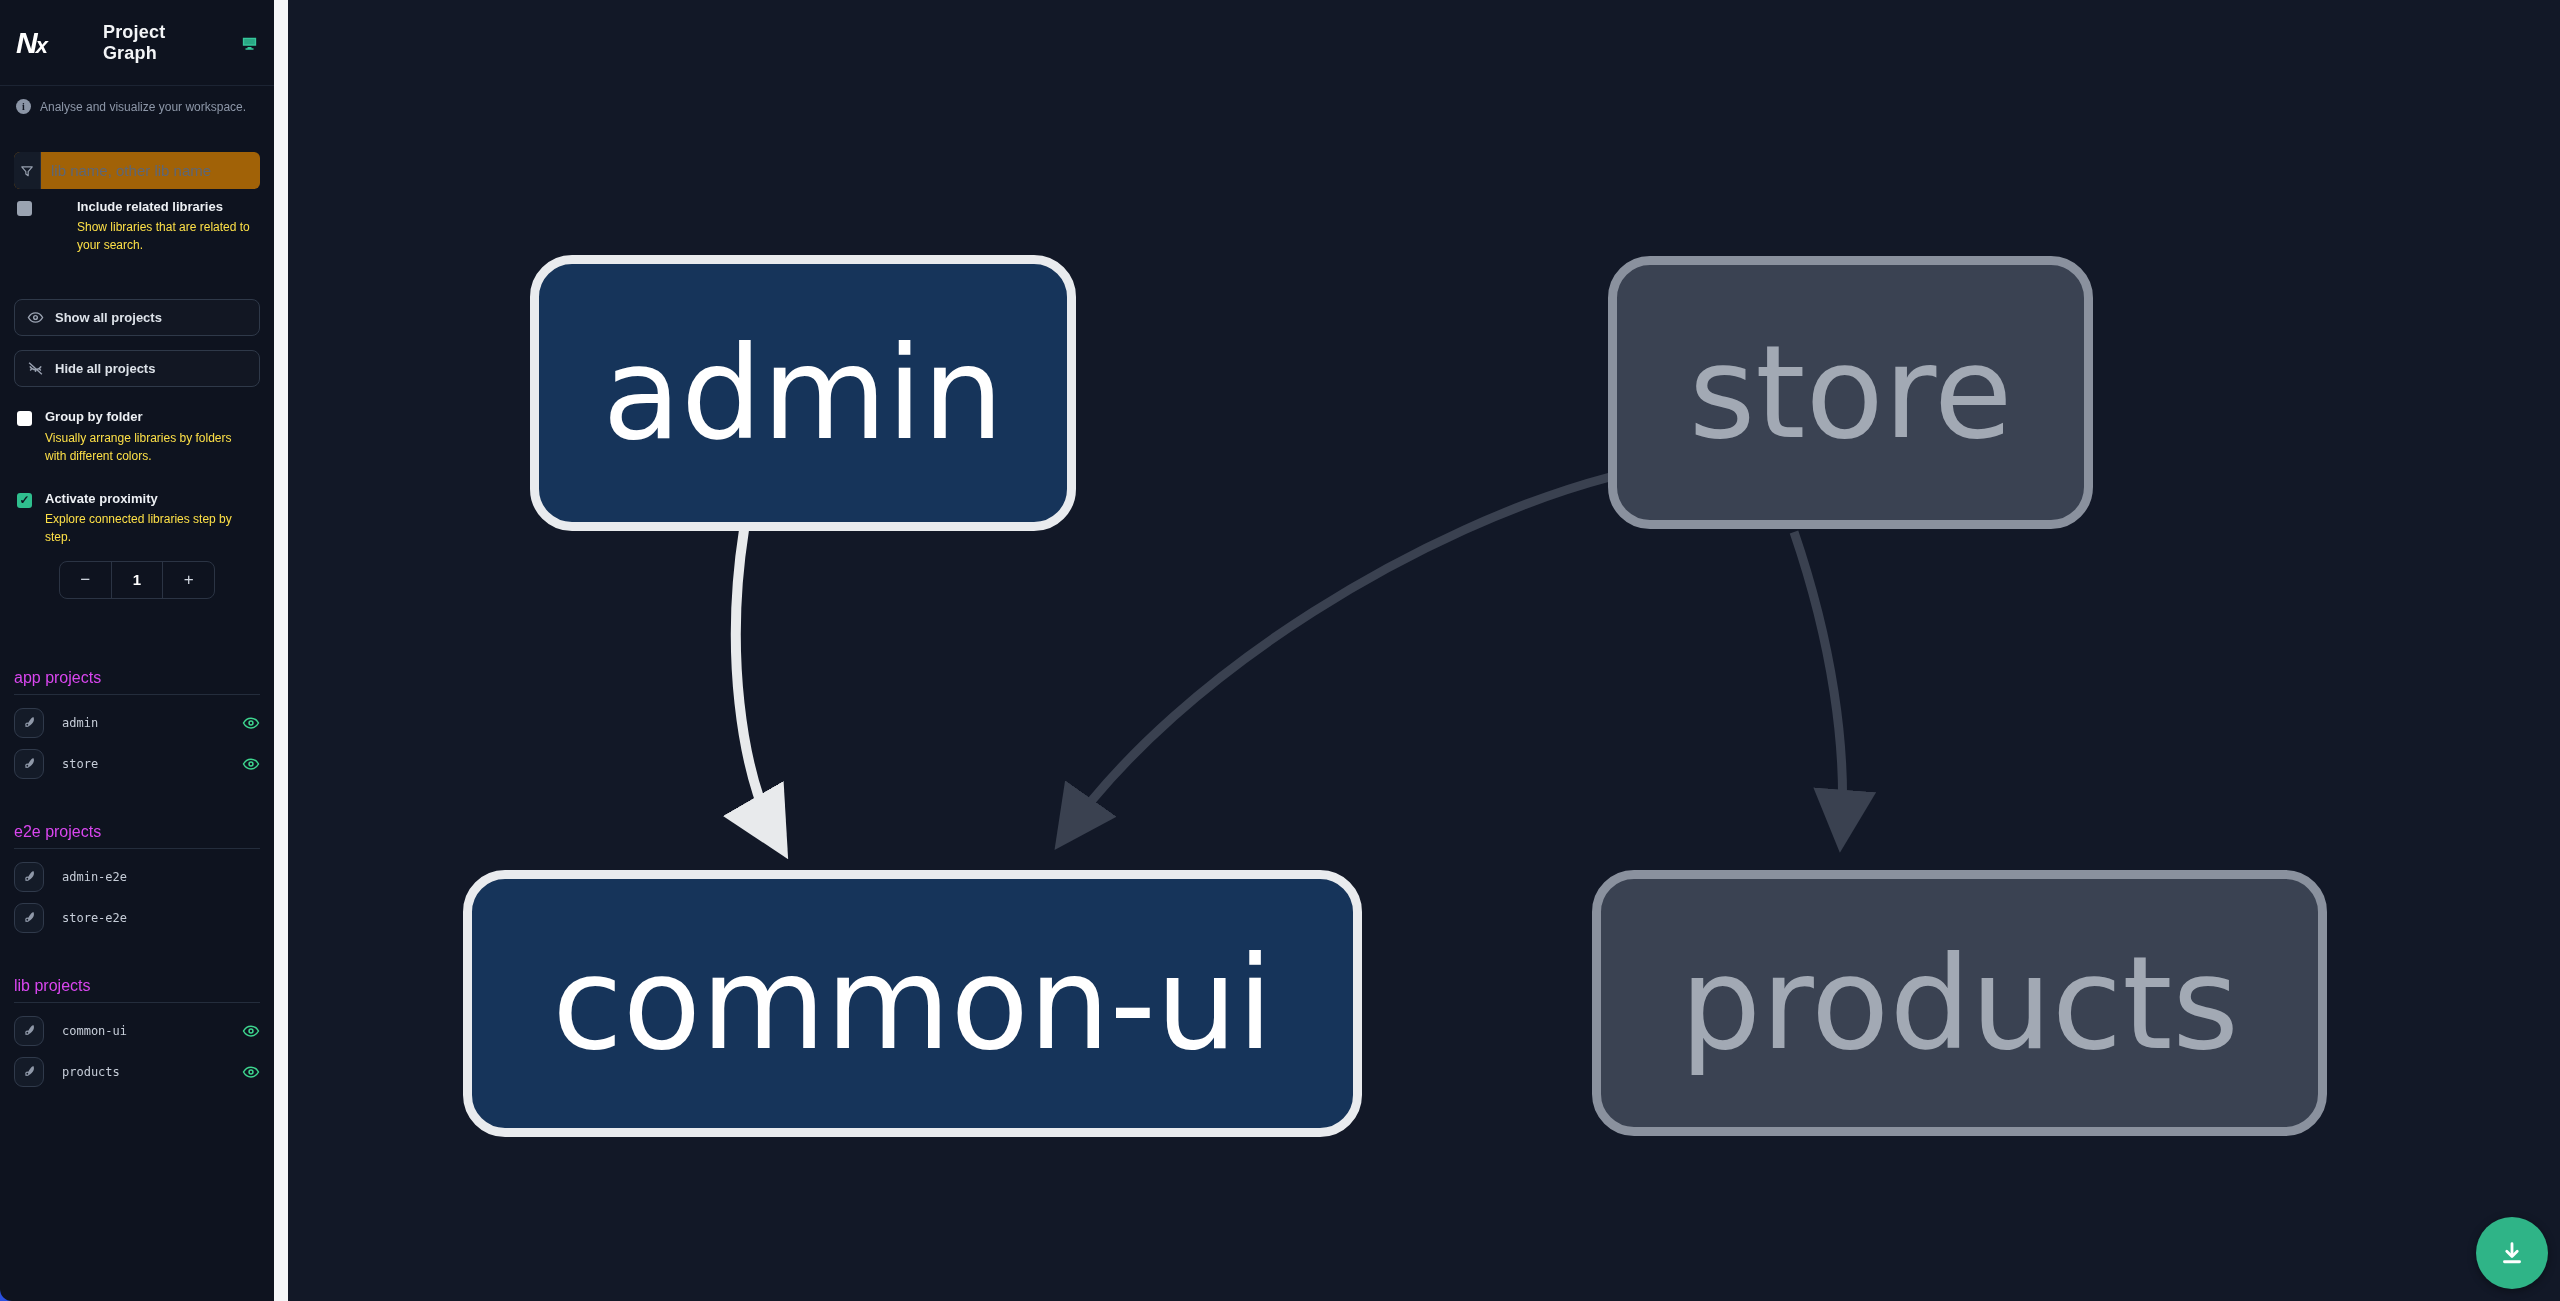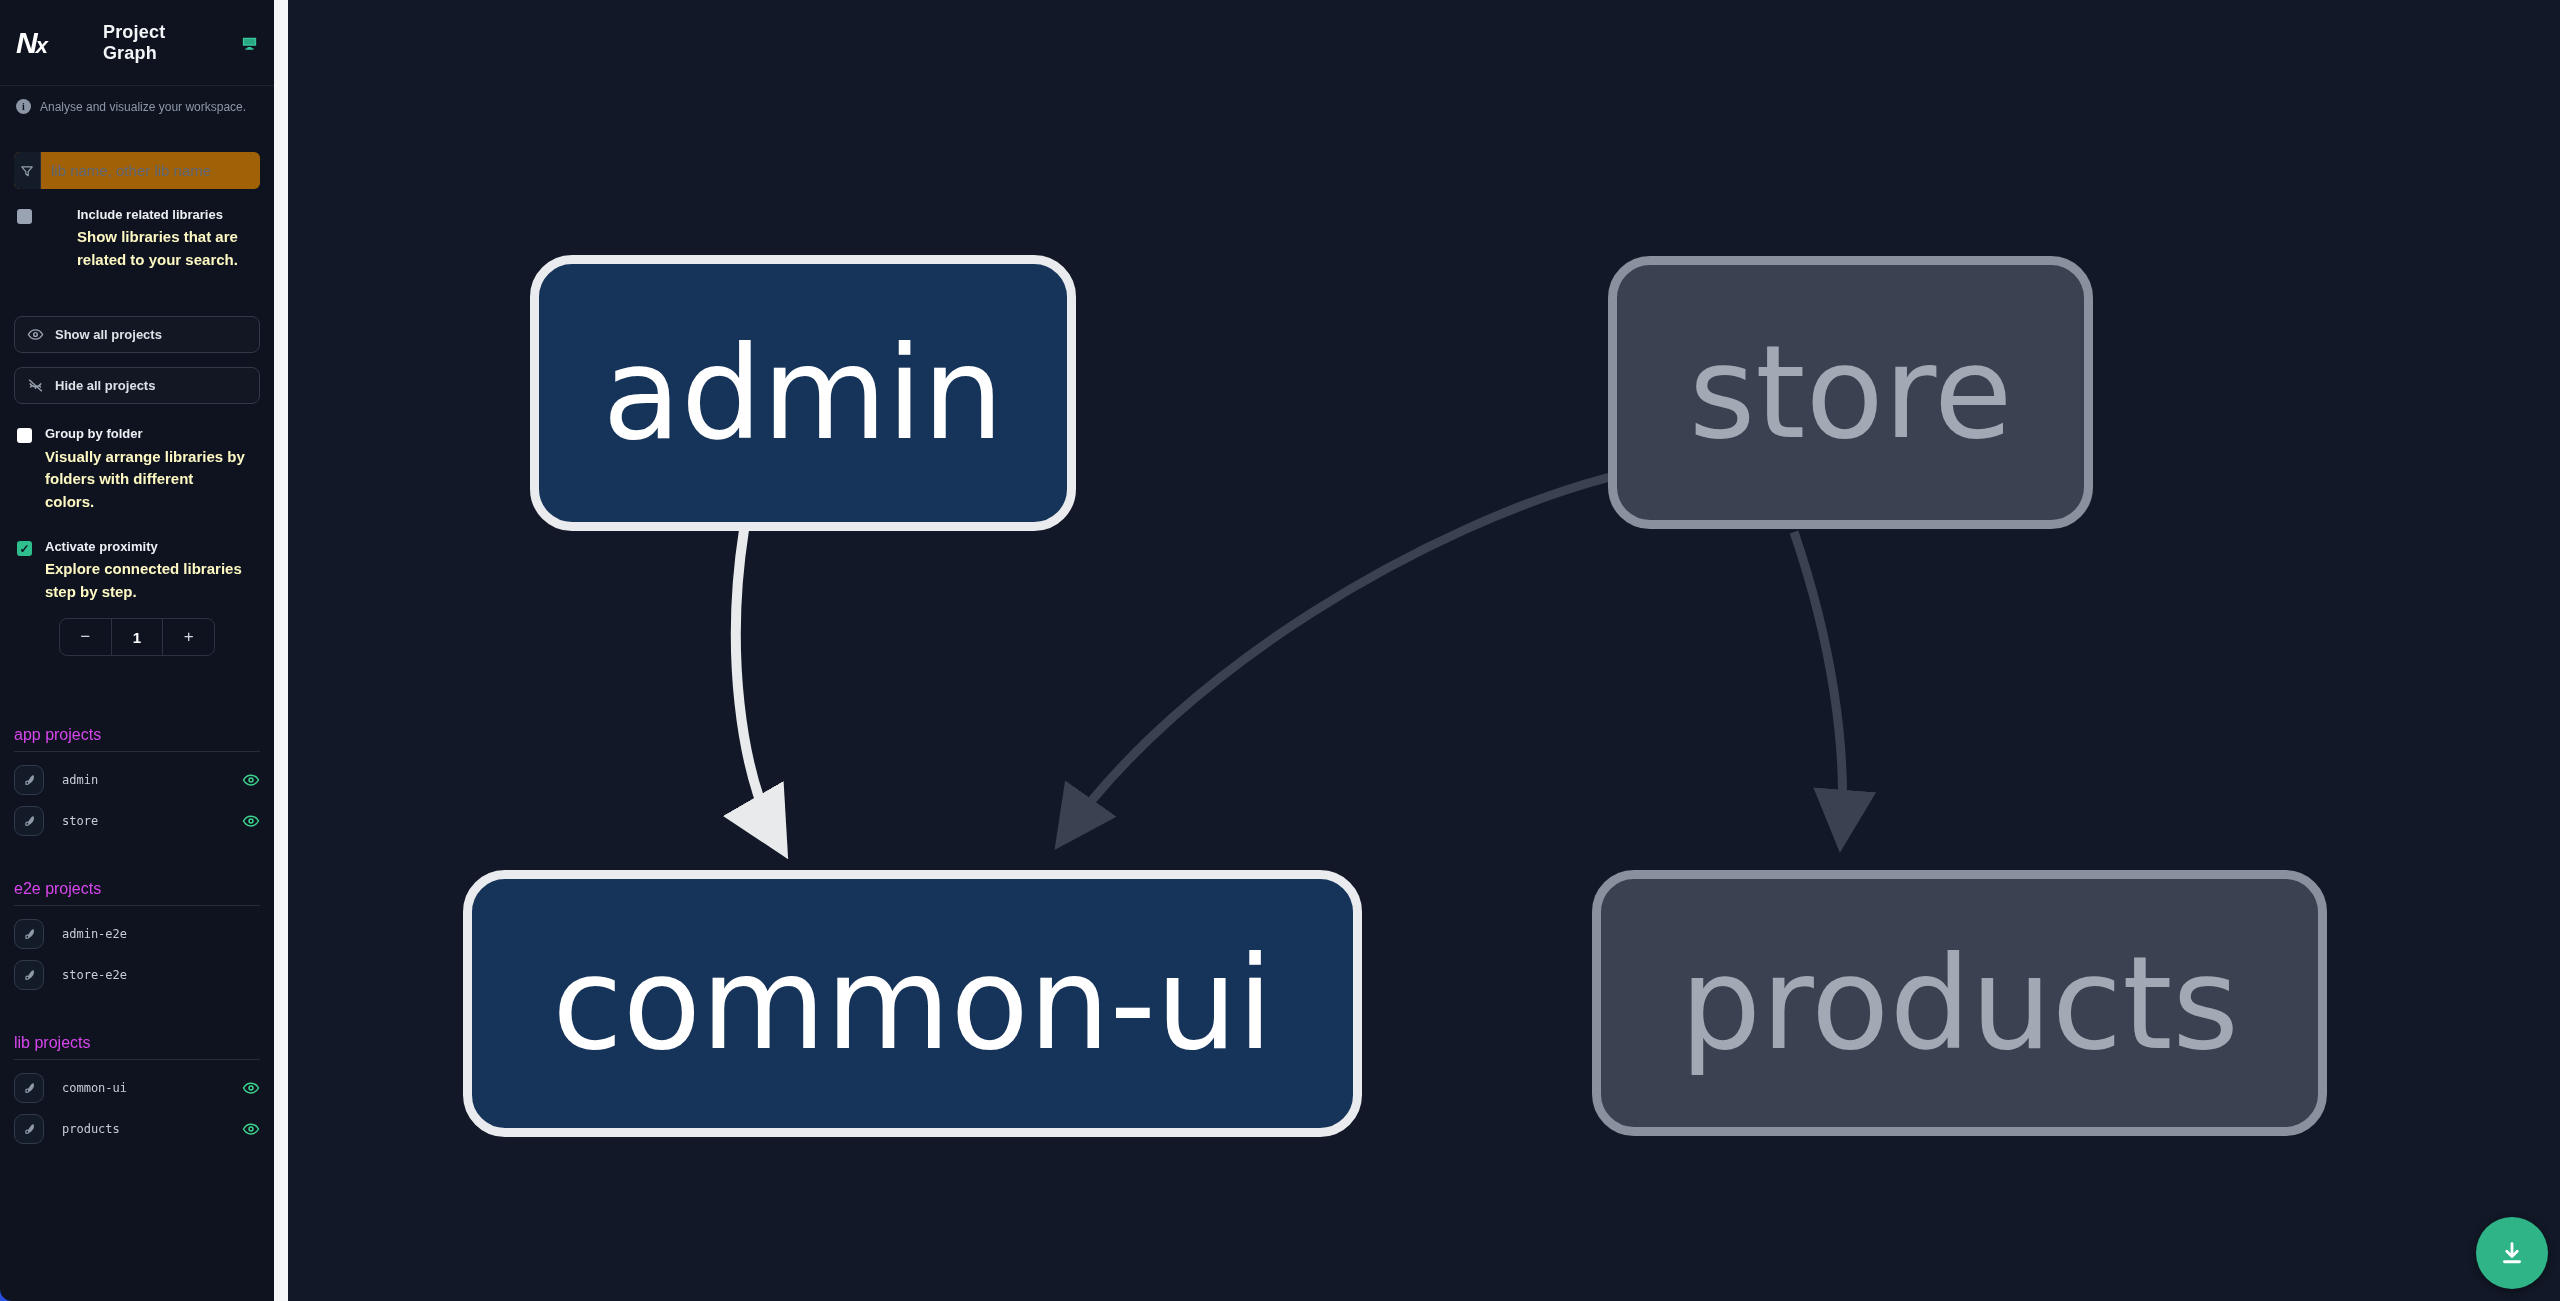--- a/index.html
+++ b/index.html
@@ -35,22 +35,22 @@
                   color:#dfe4ec; font-size:15px; padding:0 10px; }
   .search-input::placeholder { color:#5c6677; }
 
   .check-block { display:flex; gap:13px; padding:0 14px 0 17px; }
   .cb { width:15px; height:15px; border-radius:3px; margin-top:2px; flex:0 0 auto;
         display:flex; align-items:center; justify-content:center; cursor:pointer; }
   .cb-gray  { background:#9aa3b1; }
   .cb-white { background:#ffffff; }
   .cb-green { background:#2fbf8e; color:#0e131f; font-size:12px; font-weight:bold; }
   .cb-label { color:#edf0f4; font-size:13px; font-weight:bold; line-height:1.25; }
-  .cb-desc  { color:#fef9c3; font-size:15px; line-height:1.5; margin-top:3px;
-              max-width:200px;font-weight:bold; }
+  .cb-desc  { color:#fde047; font-size:12px; line-height:1.5; margin-top:3px;
+              max-width:200px; }
 
   .sb-btn { display:flex; align-items:center; gap:11px; margin:0 14px; width:246px;
             height:37px; border:1px solid #2f3949; border-radius:8px;
             background:rgba(255,255,255,0.02); color:#dde2e9; font-size:13px;
             font-weight:bold; padding:0 12px; cursor:pointer;
             font-family:"Liberation Sans", sans-serif; }
 
   .stepper { margin:15px auto 0; width:156px; height:38px; display:flex;
              border:1px solid #2b3444; border-radius:8px; overflow:hidden; }
   .stepper > * { flex:1; display:flex; align-items:center; justify-content:center;
@@ -82,21 +82,21 @@
   .gnode { position:absolute; display:flex; align-items:center; justify-content:center;
            border-radius:42px; cursor:pointer;
            font-family:"DejaVu Sans", sans-serif; font-size:128px; }
   .gnode.focused { background:#16345a; border:9px solid #e9ebee; color:#ffffff; }
   .gnode.faded   { background:#3a4252; border:9px solid #8a919e; color:#a2a9b4; }
 
   .fab { position:absolute; right:12px; bottom:12px; width:72px; height:72px;
          border-radius:50%; background:#2fb487; border:none; cursor:pointer;
          display:flex; align-items:center; justify-content:center; box-shadow:0 2px 8px rgba(0,0,0,.4); }
 
-  .mt18 { margin-top:18px;gap:45px; } .mt45 { margin-top:45px; } .mt14 { margin-top:14px; }
+  .mt18 { margin-top:10px;gap:45px; } .mt45 { margin-top:45px; } .mt14 { margin-top:14px; }
   .mt36 { margin-top:22px; } .mt26 { margin-top:26px; } .mt70 { margin-top:70px; }
   .mt44 { margin-top:44px; }
 </style>
 </head>
 <body>
 
 <div class="corner-blue"></div>
 
 <aside class="sidebar">
 

